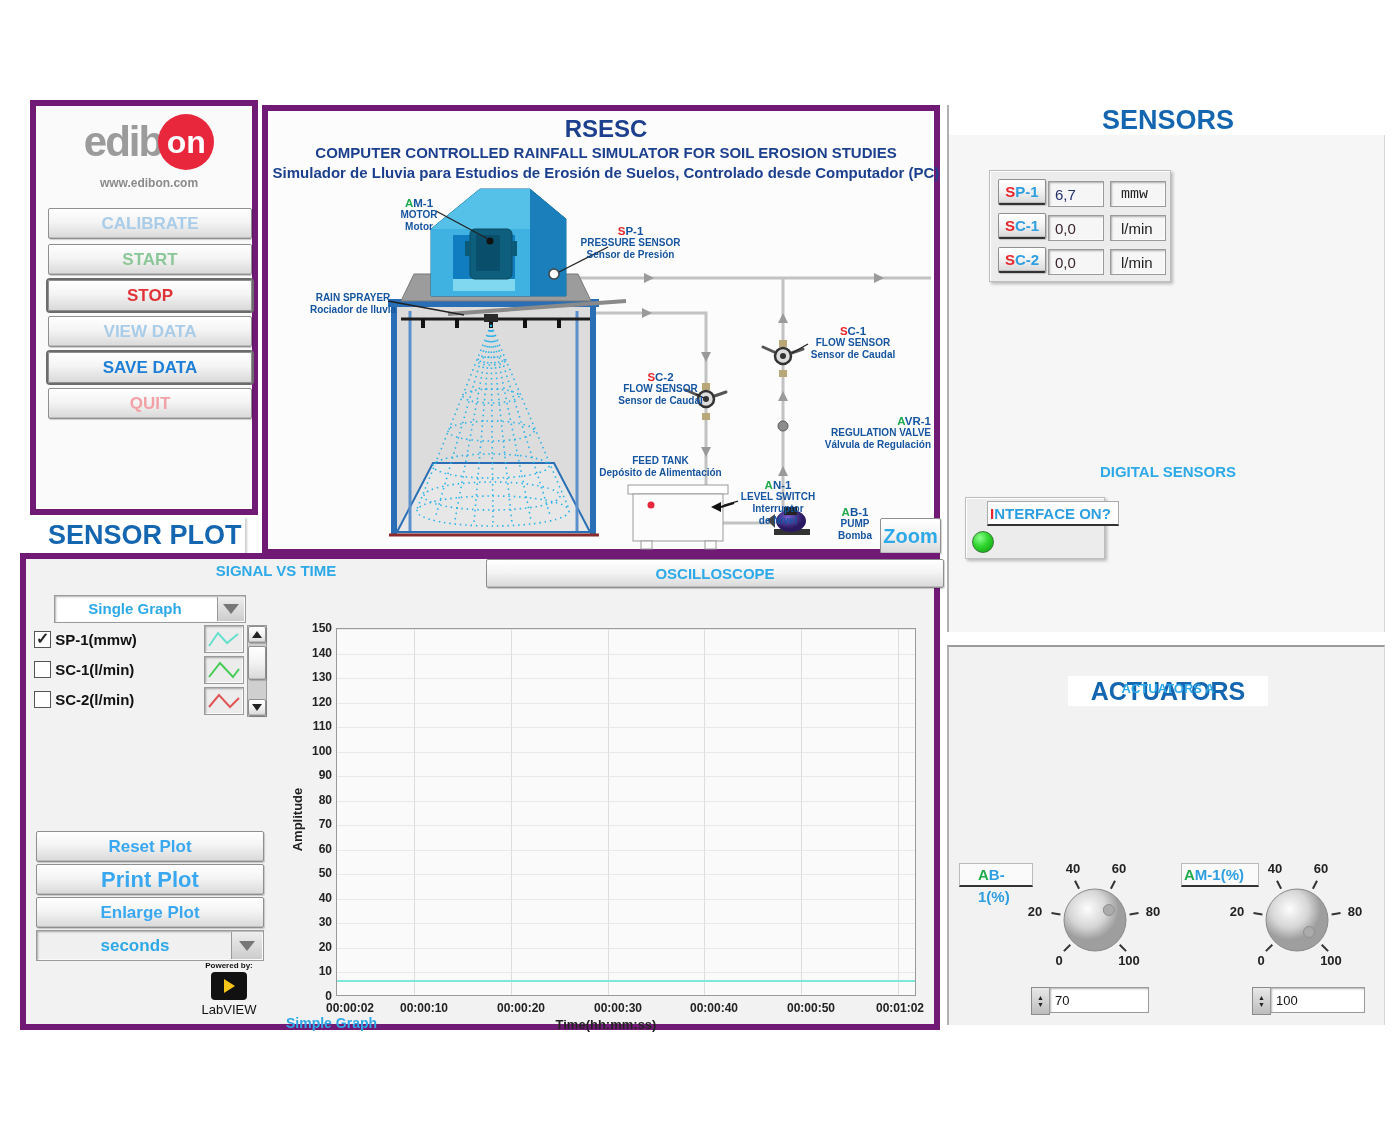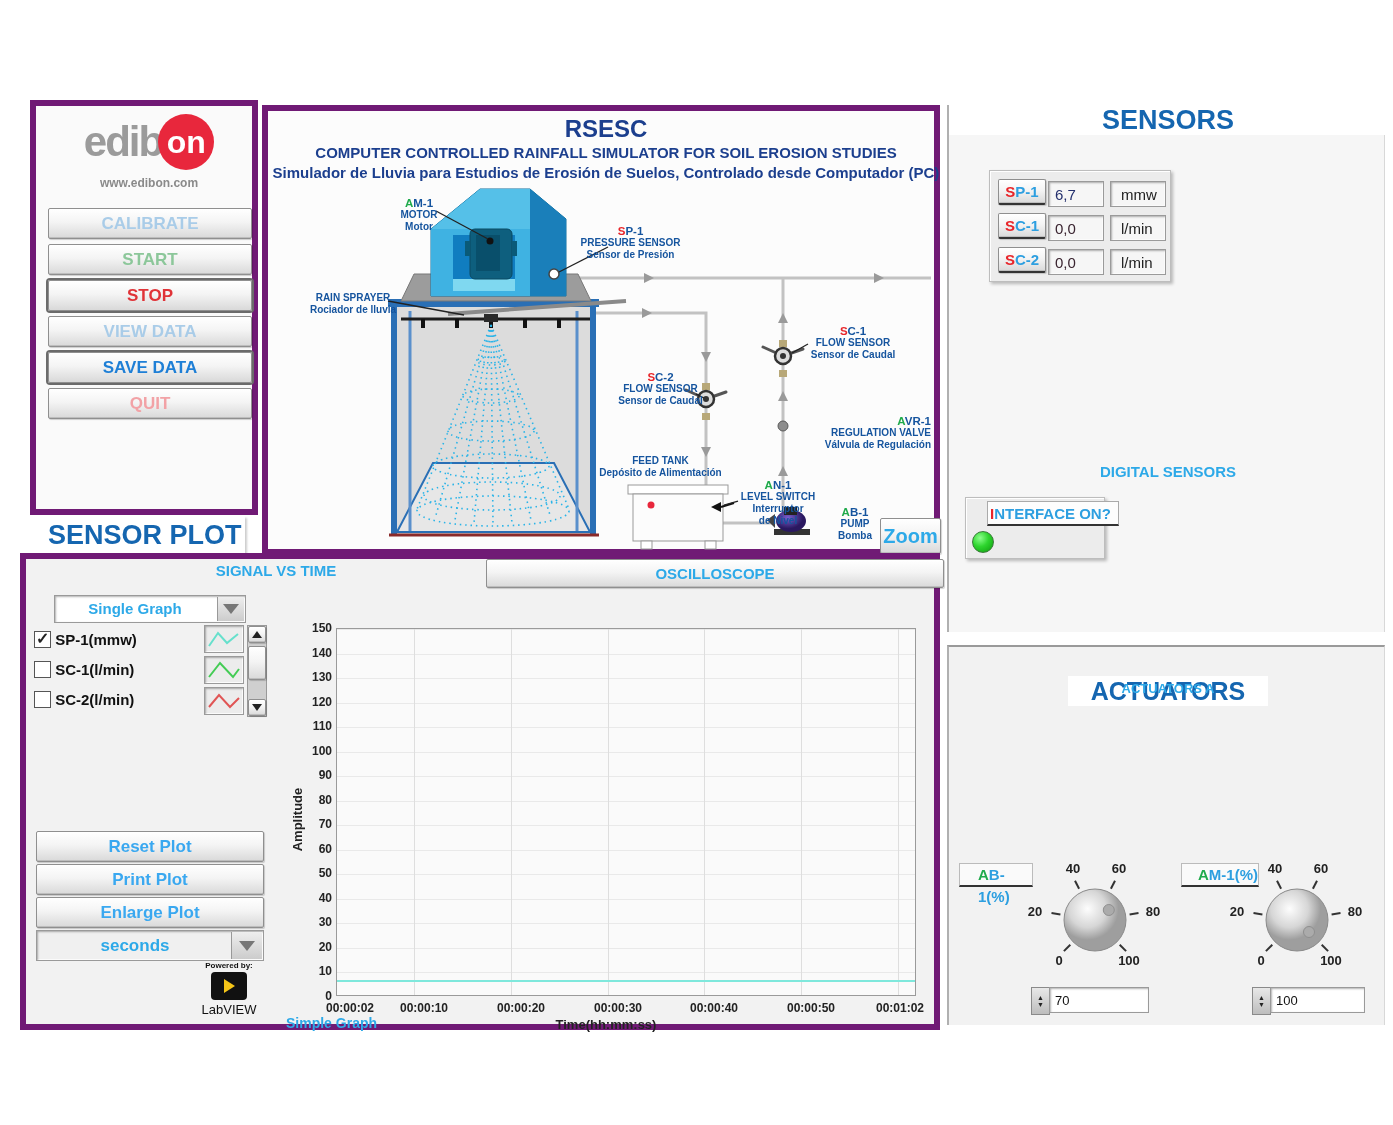--- a/index.html
+++ b/index.html
@@ -256,21 +256,21 @@
   <div class="abs" style="left:947px;top:105px;width:438px;height:527px;background:#f6f6f6;border-left:2px solid #b0b0b0;border-right:1px solid #d8d8d8;">
     <div class="abs hdr-dark" style="left:0;top:0;width:438px;text-align:center;font-size:27px;background:#fff;height:30px;line-height:30px;">SENSORS</div>
 
     <div class="abs raisedgrp" style="left:40px;top:65px;width:182px;height:112px;">
 
       <div class="abs btn3d" style="position:absolute;left:8px;top:8px;width:48px;height:26px;font-size:15px;border-bottom:2px solid #333;">
           <span class="fr">S</span>
           <span style="color:#2d9fe0;">P-1</span>
         </div>
       <div class="abs sunken" style="left:58px;top:10px;width:56px;height:26px;font-size:15px;color:#24306e;padding:4px 0 0 6px;">6,7</div>
-      <div class="abs sunken" style="left:120px;top:10px;width:56px;height:26px;font-size:15px;color:#222;padding:4px 0 0 10px;">mmw</div>
+      <div class="abs sunken" style="left:120px;top:10px;width:56px;height:26px;font-size:15px;color:#222;padding:4px 0 0 10px;font-family:Liberation Mono, monospace;">mmw</div>
 
       <div class="abs btn3d" style="position:absolute;left:8px;top:42px;width:48px;height:26px;font-size:15px;border-bottom:2px solid #333;">
           <span class="fr">S</span>
           <span style="color:#2d9fe0;">C-1</span>
         </div>
       <div class="abs sunken" style="left:58px;top:44px;width:56px;height:26px;font-size:15px;color:#3a2430;padding:4px 0 0 6px;">0,0</div>
       <div class="abs sunken" style="left:120px;top:44px;width:56px;height:26px;font-size:15px;color:#222;padding:4px 0 0 10px;">l/min</div>
 
       <div class="abs btn3d" style="position:absolute;left:8px;top:76px;width:48px;height:26px;font-size:15px;border-bottom:2px solid #333;">
           <span class="fr">S</span>
@@ -325,21 +325,21 @@
       <div class="abs btn3d" style="position:absolute;left:0;top:0;width:18px;height:17px;">
           <div class="scrtri-up"></div>
         </div>
       <div class="abs btn3d" style="position:absolute;left:0;top:20px;width:18px;height:34px;"></div>
       <div class="abs btn3d" style="position:absolute;left:0;bottom:0;width:18px;height:17px;">
           <div class="scrtri-dn"></div>
         </div>
     </div>
 
     <div class="btn3d" style="left:10px;top:272px;width:228px;height:31px;font-size:17px;color:#3aa8f0;">Reset Plot</div>
-    <div class="btn3d" style="left:10px;top:305px;width:228px;height:31px;font-size:17px;color:#3aa8f0;">Print Plot</div>
+    <div class="btn3d" style="left:10px;top:305px;width:228px;height:31px;font-size:22px;color:#3aa8f0;">Print Plot</div>
     <div class="btn3d" style="left:10px;top:338px;width:228px;height:31px;font-size:17px;color:#3aa8f0;">Enlarge Plot</div>
     <div class="abs sunken" style="left:10px;top:371px;width:228px;height:31px;background:#f0f0f0;">
       <div class="abs hdr-light" style="left:0;top:5px;width:196px;text-align:center;font-size:17px;">seconds</div>
       <div class="ddbtn" style="width:30px;">
           <div class="ddtri" style="border-top-color:#777;"></div>
         </div>
     </div>
 
     <div class="abs" style="left:168px;top:402px;width:70px;height:66px;text-align:center;">
       <div style="font-size:8px;font-weight:bold;color:#111;">Powered by:</div>
@@ -425,21 +425,21 @@
       <span class="knob-scale" style="left:126px;top:49px;">80</span>
       <span class="knob-scale" style="left:32px;top:98px;">0</span>
       <span class="knob-scale" style="left:102px;top:98px;">100</span>
     </div>
     <div class="spinner" style="left:82px;top:340px;">
         <span>▲</span>
         <span>▼</span>
       </div>
     <div class="abs sunken" style="left:100px;top:340px;width:100px;height:26px;background:#fff;font-size:13px;line-height:25px;padding-left:5px;color:#111;">70</div>
 
-    <div class="abs" style="left:232px;top:216px;width:78px;height:24px;background:#fafafa;border:1px solid #bbb;border-bottom:2px solid #333;font-size:15px;font-weight:bold;line-height:22px;padding-left:2px;text-align:right;"><span class="fg">A</span><span style="color:#2d9fe0;">M-1(%)</span></div>
+    <div class="abs" style="left:232px;top:216px;width:78px;height:24px;background:#fafafa;border:1px solid #bbb;border-bottom:2px solid #333;font-size:15px;font-weight:bold;line-height:22px;padding-left:2px;"><span class="fg">A</span><span style="color:#2d9fe0;">M-1(%)</span></div>
     <div class="abs" style="left:262px;top:208px;width:172px;height:126px;">
       <svg width="172" height="126" viewBox="0 0 172 126">
         <defs>
             <radialGradient id="kg2" cx="38%" cy="32%">
               <stop offset="0%" stop-color="#fdfdfd"></stop>
               <stop offset="60%" stop-color="#d6d6d6"></stop>
               <stop offset="100%" stop-color="#9e9e9e"></stop>
             </radialGradient>
           </defs>
         <g stroke="#333" stroke-width="2">

